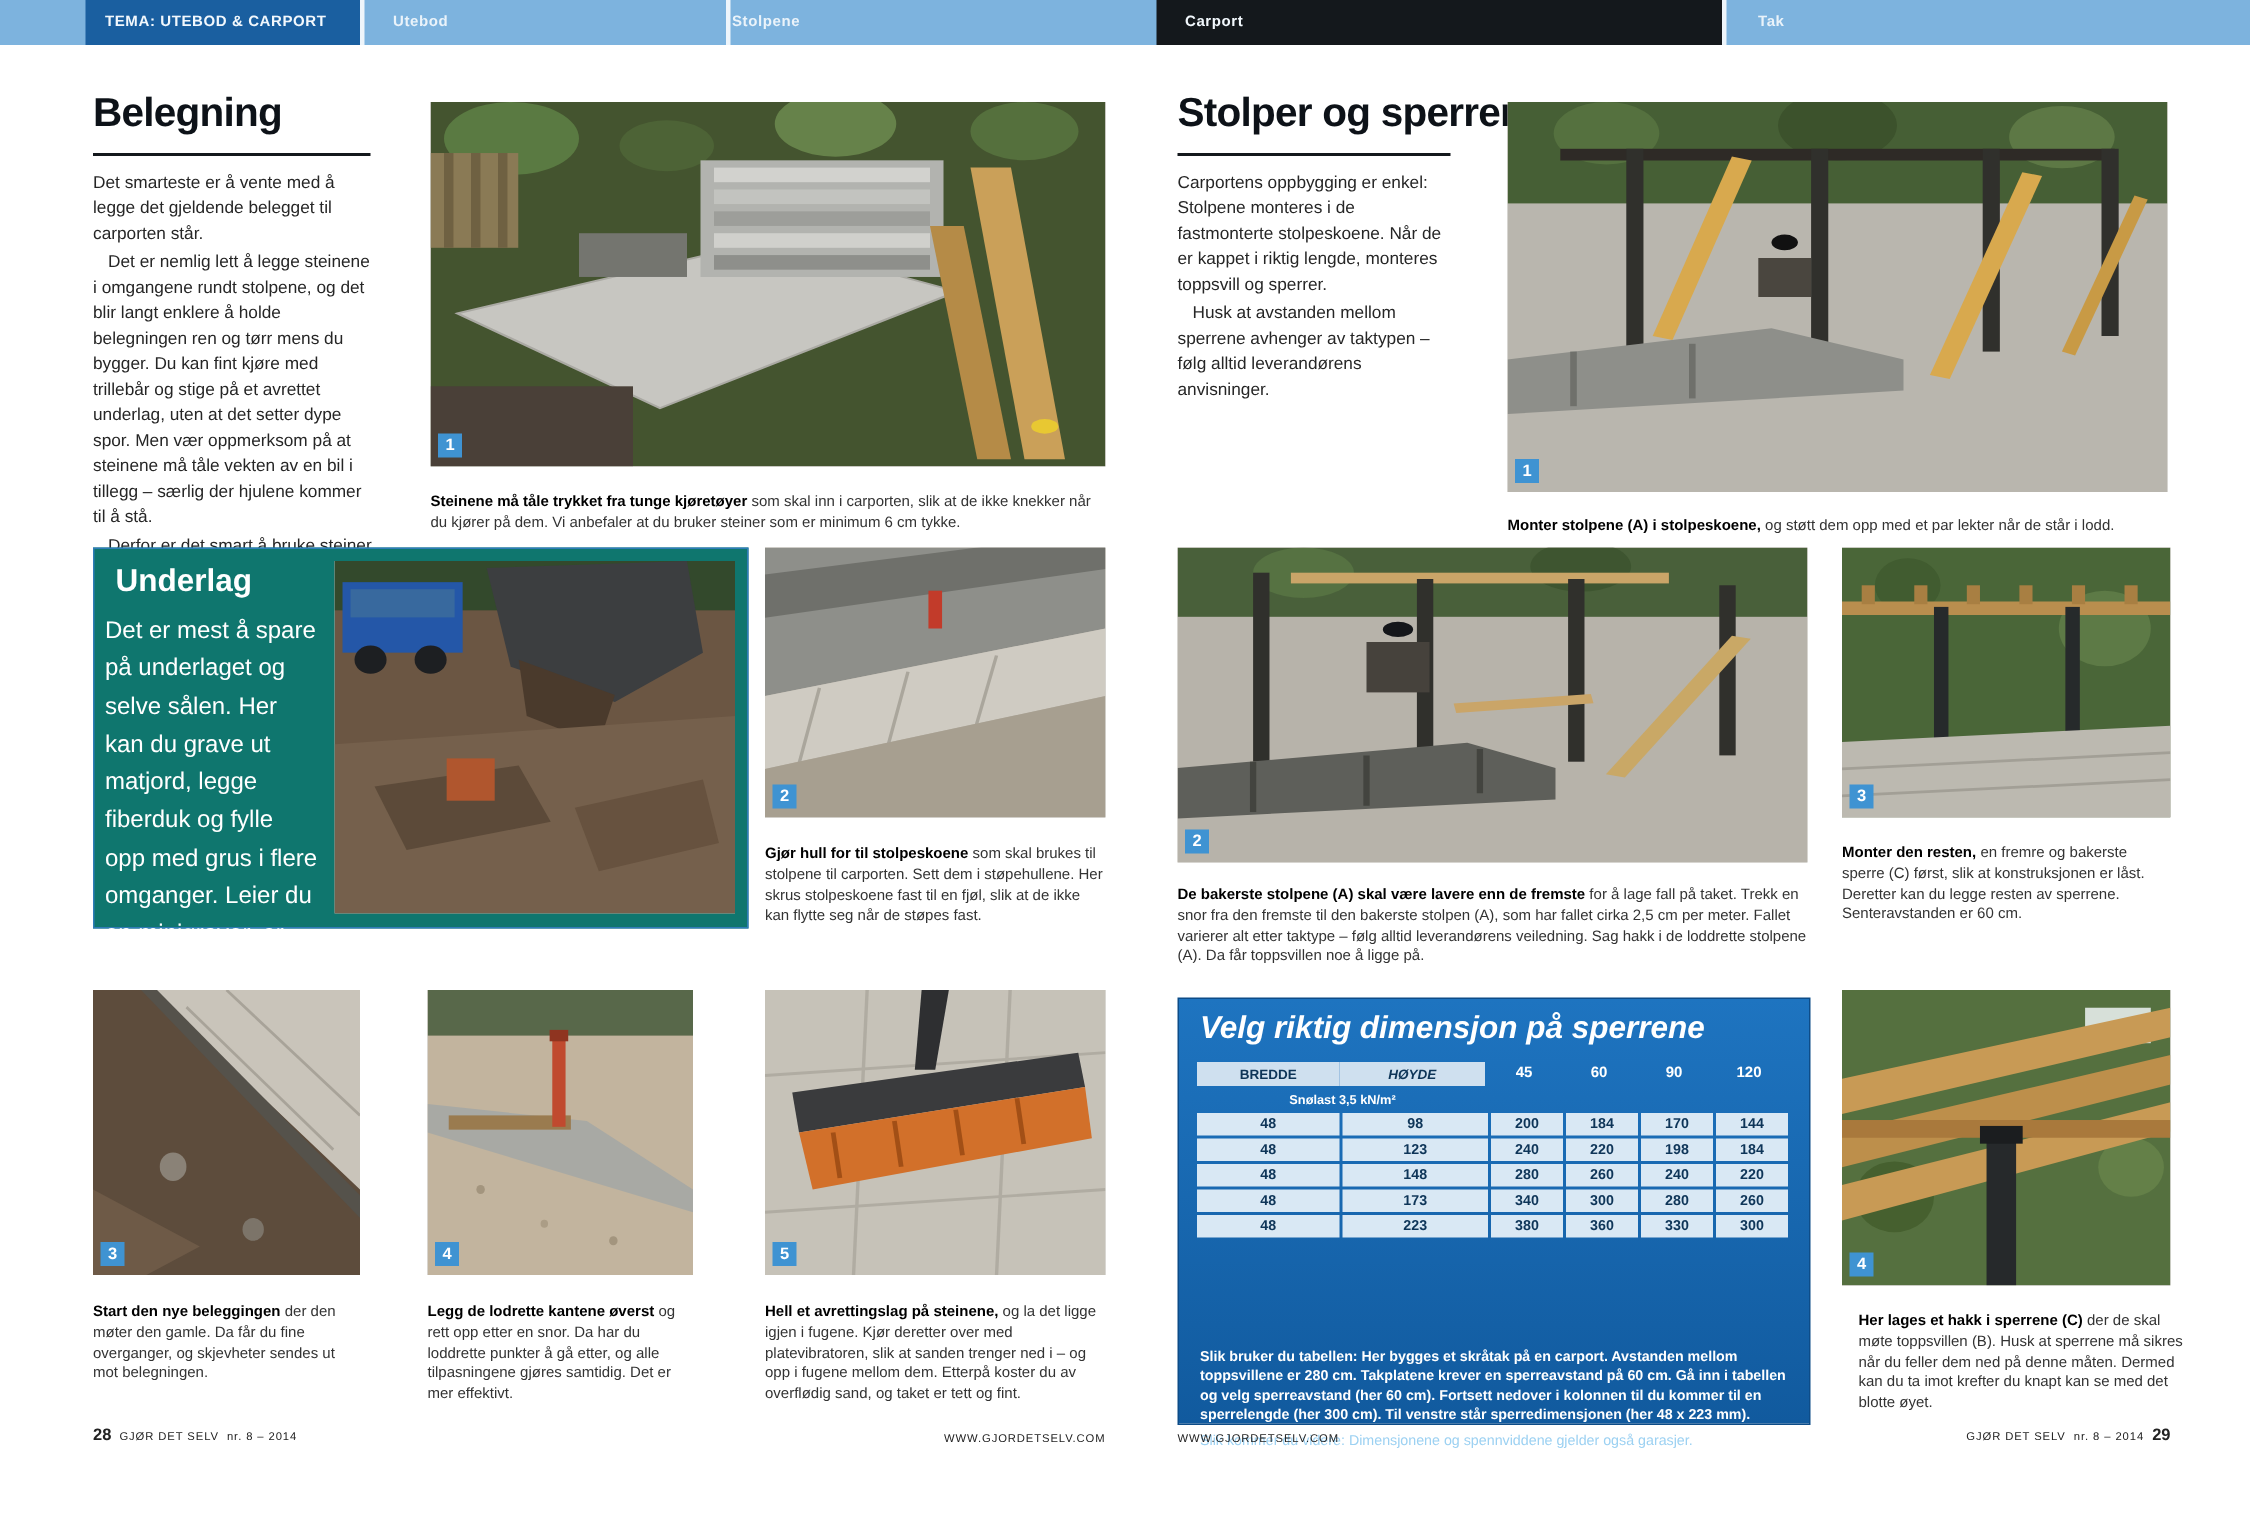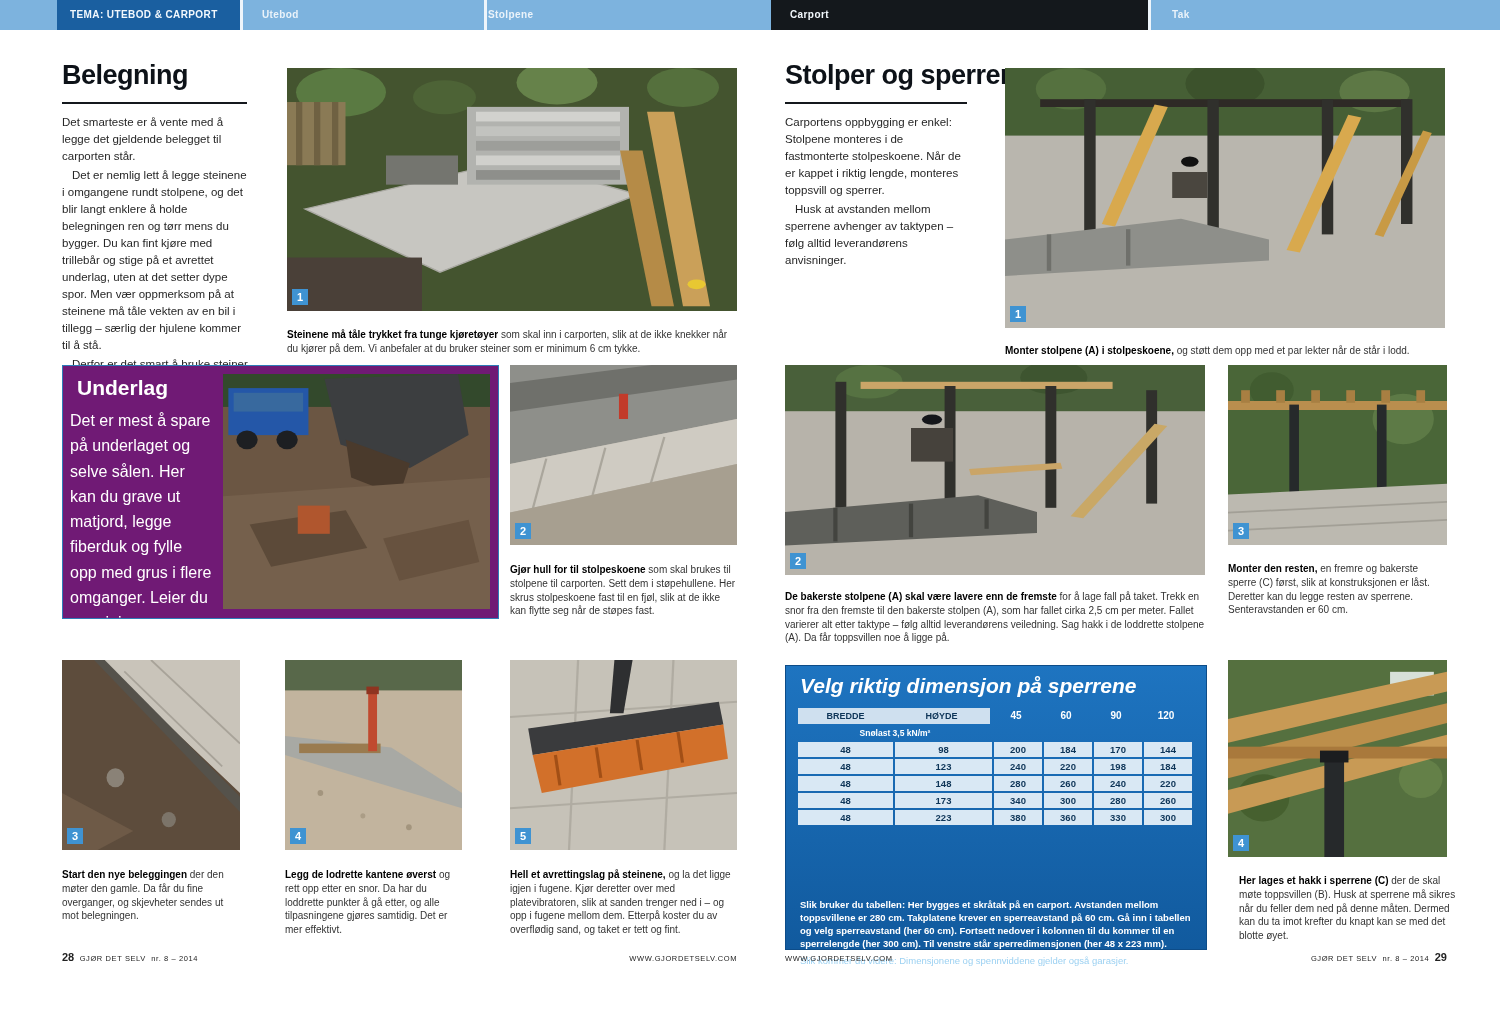--- a/index.html
+++ b/index.html
@@ -20,34 +20,34 @@
   .intro{font-size:11.5px;line-height:1.48;color:#262626;text-align:left;}
   .intro p{margin:0 0 2px 0;}
   .intro p + p{text-indent:10px;}
   .photo{background:#b9b6ae;overflow:hidden;}
   .photo svg{display:block;width:100%;height:100%;}
   .badge{position:absolute;left:5px;bottom:6px;width:16px;height:16px;background:#3f93d2;
          color:#fff;font-size:11px;font-weight:bold;text-align:center;line-height:16px;}
   .cap{font-size:10px;line-height:1.38;color:#333;}
   .cap b{color:#000;}
   
-  .bluebox{background:#701a75;border:1px solid #2e7cb8;}
+  .bluebox{background:#0f766e;border:1px solid #2e7cb8;}
   .bluebox .bx-title{position:absolute;left:14px;top:10px;font-size:21px;font-weight:bold;color:#fff;}
   .bluebox .bx-body{position:absolute;left:7px;top:42px;width:142px;font-size:16px;line-height:1.58;color:#fff;}
   
   .tblbox{background:#1568b3;background:linear-gradient(180deg,#1e74c0,#115a9e);border:1px solid #0d4c88;}
   .tbl-title{position:absolute;left:14px;top:8px;font-size:21px;font-weight:bold;font-style:italic;color:#fff;}
   .tbl{position:absolute;left:12px;top:40px;width:396px;}
   .trow{display:flex;margin-top:2px;}
   .tcell{text-align:center;box-sizing:border-box;}
   .g1{width:194px;background:#3e8bc9;color:#cfe6f7;font-weight:bold;font-size:10px;line-height:24px;height:24px;}
   .g2{width:200px;background:#0c2b4b;color:#fff;font-weight:bold;font-size:10px;line-height:24px;height:24px;margin-left:2px;}
   .sh{height:16px;line-height:16px;font-weight:bold;}
   .sh-l{width:95px;background:#cfe0ef;color:#0e3558;font-size:9px;}
-  .sh-l2{width:97px;background:#cfe0ef;color:#0e3558;font-size:9px;margin-left:0;}
+  .sh-l2{width:97px;background:#cfe0ef;color:#0e3558;font-size:9px;margin-left:0;font-style:italic;}
   .sh-r{width:48px;color:#fff;font-size:10px;margin-left:2px;}
   .snow{height:14px;line-height:14px;color:#fff;font-weight:bold;font-size:8.5px;width:194px;text-align:center;}
   .dc{height:15px;line-height:15px;background:#d9e8f4;color:#0e3558;font-weight:bold;font-size:9.5px;}
   .dc1{width:95px;} .dc2{width:97px;margin-left:2px;} .dcr{width:48px;margin-left:2px;}
   .tnotes{position:absolute;left:14px;top:232px;width:392px;font-size:9.5px;line-height:1.38;color:#fff;}
   .tnotes p{margin:0 0 4px 0;}
   .tn-bold{font-weight:bold;}
   .tn-light{color:#9cd1f2;}
   
   .foot{font-size:7.5px;letter-spacing:.6px;color:#222;}

